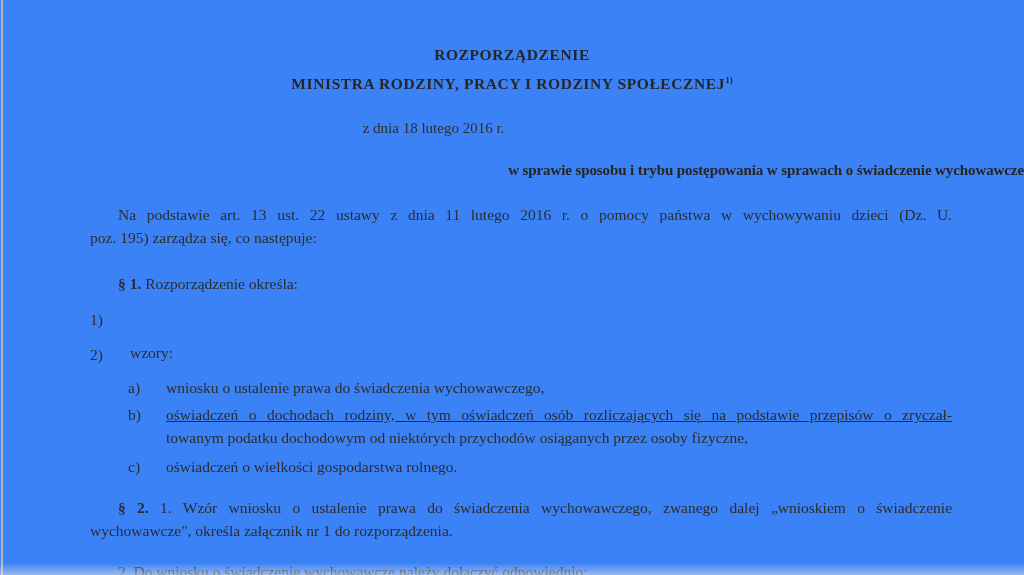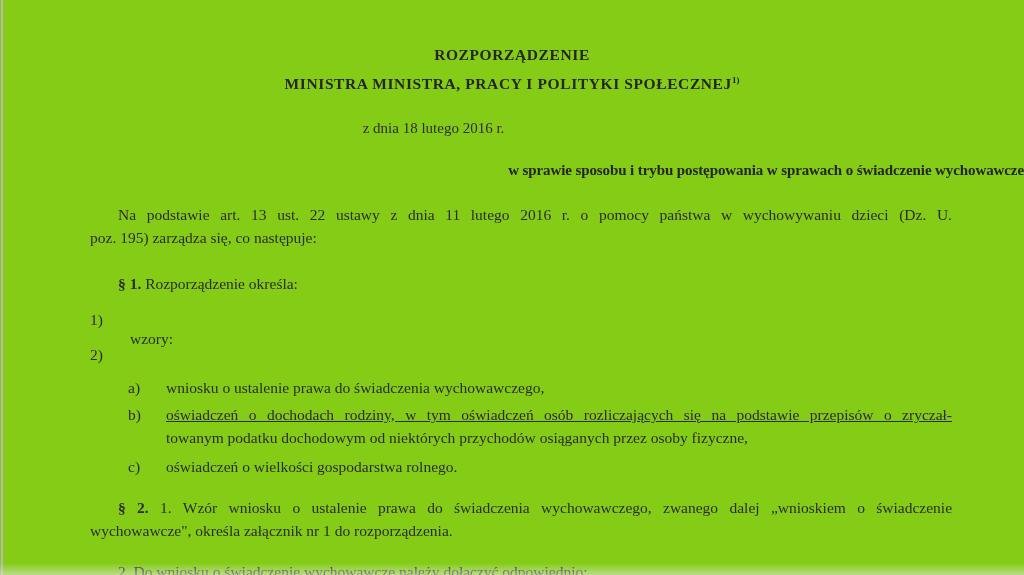--- a/index.html
+++ b/index.html
@@ -7,21 +7,21 @@
       padding: 0;
       width: 1024px;
       height: 575px;
       overflow: hidden;
       background: #e8e8e6;
     }
     .page {
       position: relative;
       width: 1024px;
       height: 575px;
-      background: #84cc16;
+      background: #3b82f6;
       font-family: "Liberation Serif", "DejaVu Serif", serif;
       color: #2a2a2a;
       overflow: hidden;
     }
     .left-edge {
       position: absolute;
       left: 1px;
       top: 0;
       width: 2px;
       height: 575px;
@@ -92,39 +92,39 @@
   </style>
 </head>
 <body>
 
 <div class="page">
   <div class="left-edge"></div>
 
   <div class="abs title" style="left:0; width:1024px; text-align:center; top:46px;">ROZPORZĄDZENIE</div>
 
   <div class="abs title" style="left:0; width:1024px; text-align:center; top:75px;">
-    <span>MINISTRA MINISTRA, PRACY I POLITYKI SPOŁECZNEJ</span><sup>1)</sup>
+    <span>MINISTRA RODZINY, PRACY I RODZINY SPOŁECZNEJ</span><sup>1)</sup>
   </div>
 
   <div class="abs date" style="left:0; width:867px; text-align:center; top:120px;">z dnia 18 lutego 2016 r.</div>
 
   <div class="abs subject" style="left:0; width:1024px; text-align:right; top:162px;">w sprawie sposobu i trybu postępowania w sprawach o świadczenie wychowawcze</div>
 
   <div class="justify-line" style="top:206px; left:118px; width:834px;">Na podstawie art. 13 ust. 22 ustawy z dnia 11 lutego 2016 r. o pomocy państwa w wychowywaniu dzieci (Dz. U.</div>
   <div class="abs body-text" style="left:90px; top:229px;">poz. 195) zarządza się, co następuje:</div>
 
   <div class="abs body-text" style="left:118px; top:275px;">
     <span class="para-mark">§ 1.</span>
     <span>Rozporządzenie określa:</span>
   </div>
 
   <div class="abs body-text" style="left:90px; top:311px;">1)</div>
 
   <div class="abs body-text" style="left:90px; top:346px;">2)</div>
-  <div class="abs body-text" style="left:130px; top:330px;text-align:right;">wzory:</div>
+  <div class="abs body-text" style="left:130px; top:344px;text-align:right;">wzory:</div>
 
   <div class="abs body-text" style="left:128px; top:379px;">a)</div>
   <div class="abs body-text" style="left:166px; top:379px;">wniosku o ustalenie prawa do świadczenia wychowawczego,</div>
 
   <div class="abs body-text" style="left:128px; top:406px;">b)</div>
   <div class="justify-line-sub" style="top:406px;">oświadczeń o dochodach rodziny, w tym oświadczeń osób rozliczających się na podstawie przepisów o zryczał-</div>
   <div class="abs body-text" style="left:166px; top:429px;">towanym podatku dochodowym od niektórych przychodów osiąganych przez osoby fizyczne,</div>
 
   <div class="abs body-text" style="left:128px; top:458px;">c)</div>
   <div class="abs body-text" style="left:166px; top:458px;">oświadczeń o wielkości gospodarstwa rolnego.</div>

